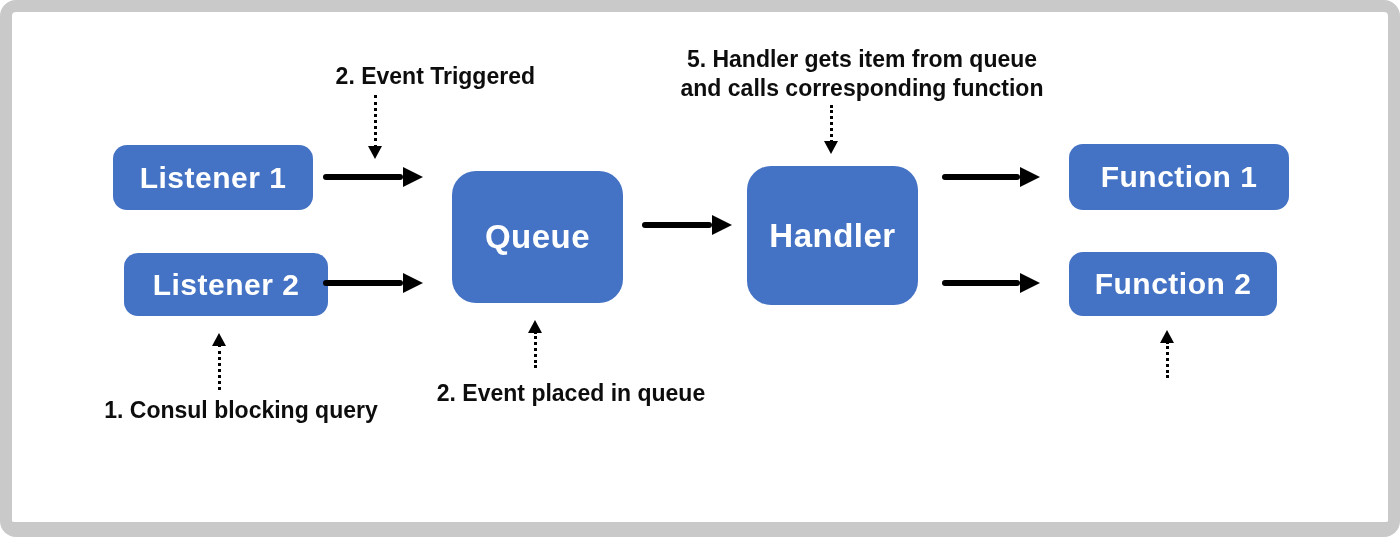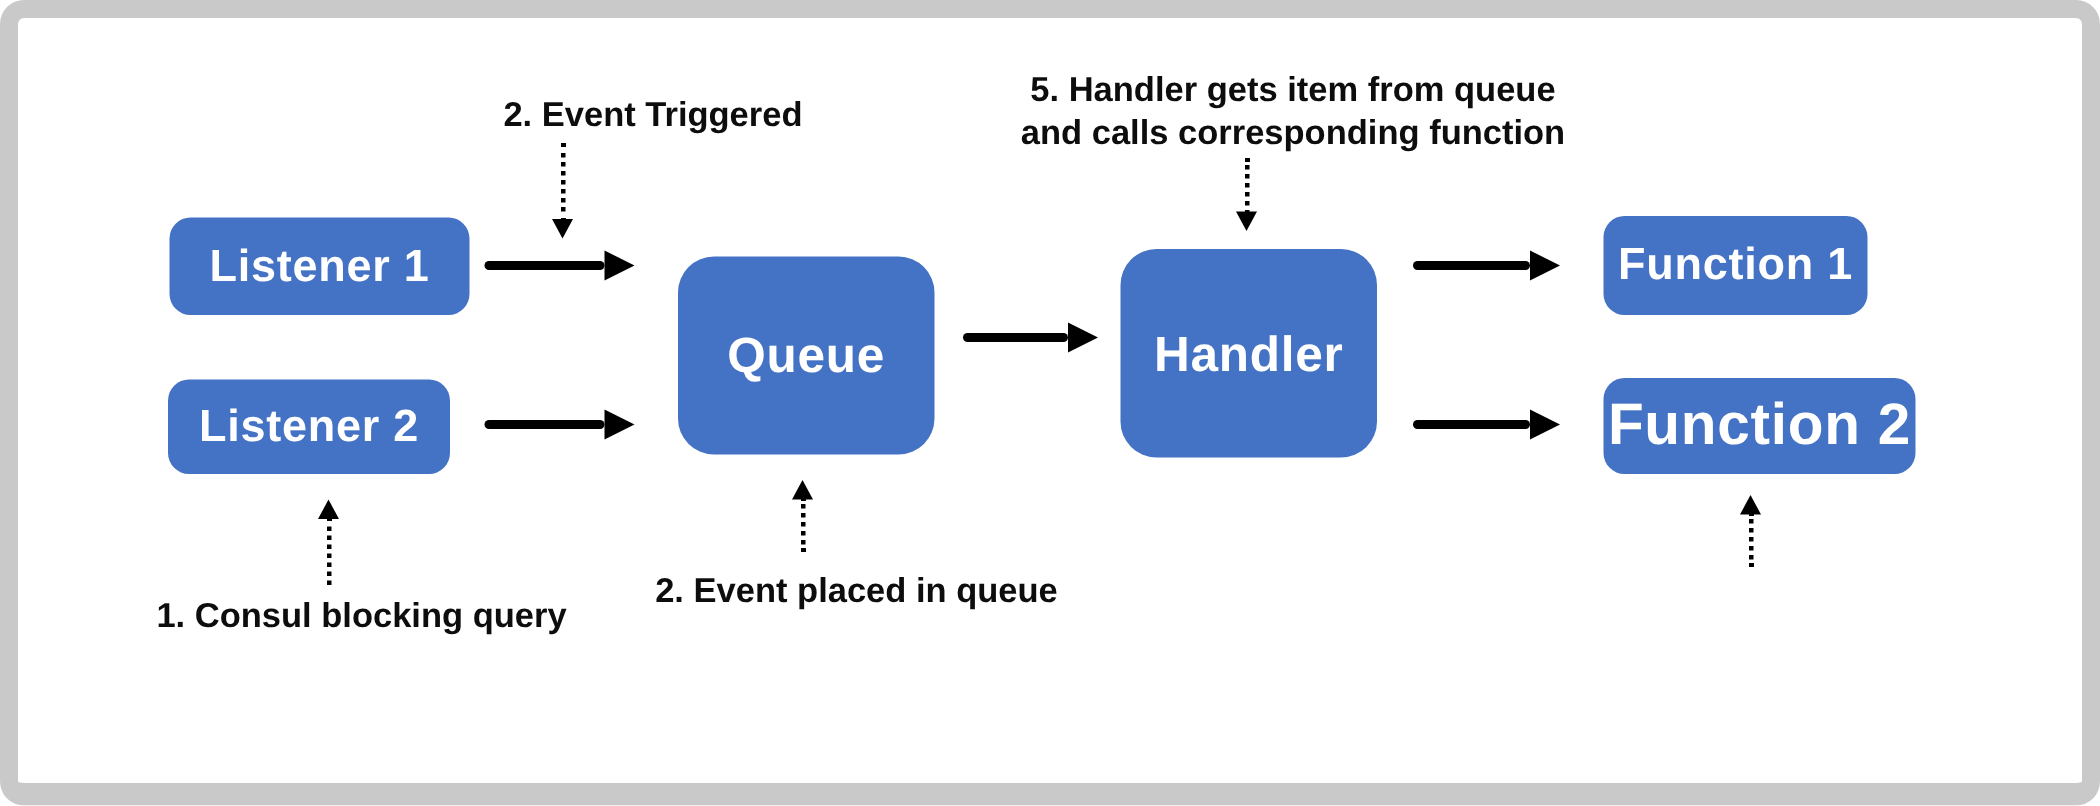--- a/index.html
+++ b/index.html
@@ -58,25 +58,25 @@
   }
 </style>
 </head>
 <body>
 
 <div class="stage">
   <div class="frame">
     <div class="canvas">
 
       <div class="node" style="left:101px;top:133px;width:200px;height:65px;border-radius:14px;font-size:30px;">Listener 1</div>
-      <div class="node" style="left:100px;top:241px;width:188px;height:63px;border-radius:14px;font-size:30px;">Listener 2</div>
+      <div class="node" style="left:112px;top:241px;width:204px;height:63px;border-radius:14px;font-size:30px;">Listener 2</div>
       <div class="node" style="left:440px;top:159px;width:171px;height:132px;border-radius:24px;font-size:33px;">Queue</div>
       <div class="node" style="left:735px;top:154px;width:171px;height:139px;border-radius:24px;font-size:33px;">Handler</div>
-      <div class="node" style="left:1057px;top:132px;width:176px;height:66px;border-radius:14px;font-size:30px;">Function 1</div>
-      <div class="node" style="left:1057px;top:240px;width:208px;height:64px;border-radius:14px;font-size:39px;">Function 2</div>
+      <div class="node" style="left:1057px;top:132px;width:220px;height:66px;border-radius:14px;font-size:30px;">Function 1</div>
+      <div class="node" style="left:1057px;top:240px;width:208px;height:64px;border-radius:14px;font-size:30px;">Function 2</div>
 
       <div class="sarrow" style="left:311px;top:162px;width:80px;"></div>
       <div class="sarrow" style="left:311px;top:268px;width:80px;"></div>
       <div class="sarrow" style="left:630px;top:210px;width:70px;"></div>
       <div class="sarrow" style="left:930px;top:162px;width:78px;"></div>
       <div class="sarrow" style="left:930px;top:268px;width:78px;"></div>
 
       <div class="darrow up" style="left:200px;top:321px;height:57px;">
         <span class="line"></span>
         <span class="head"></span>

